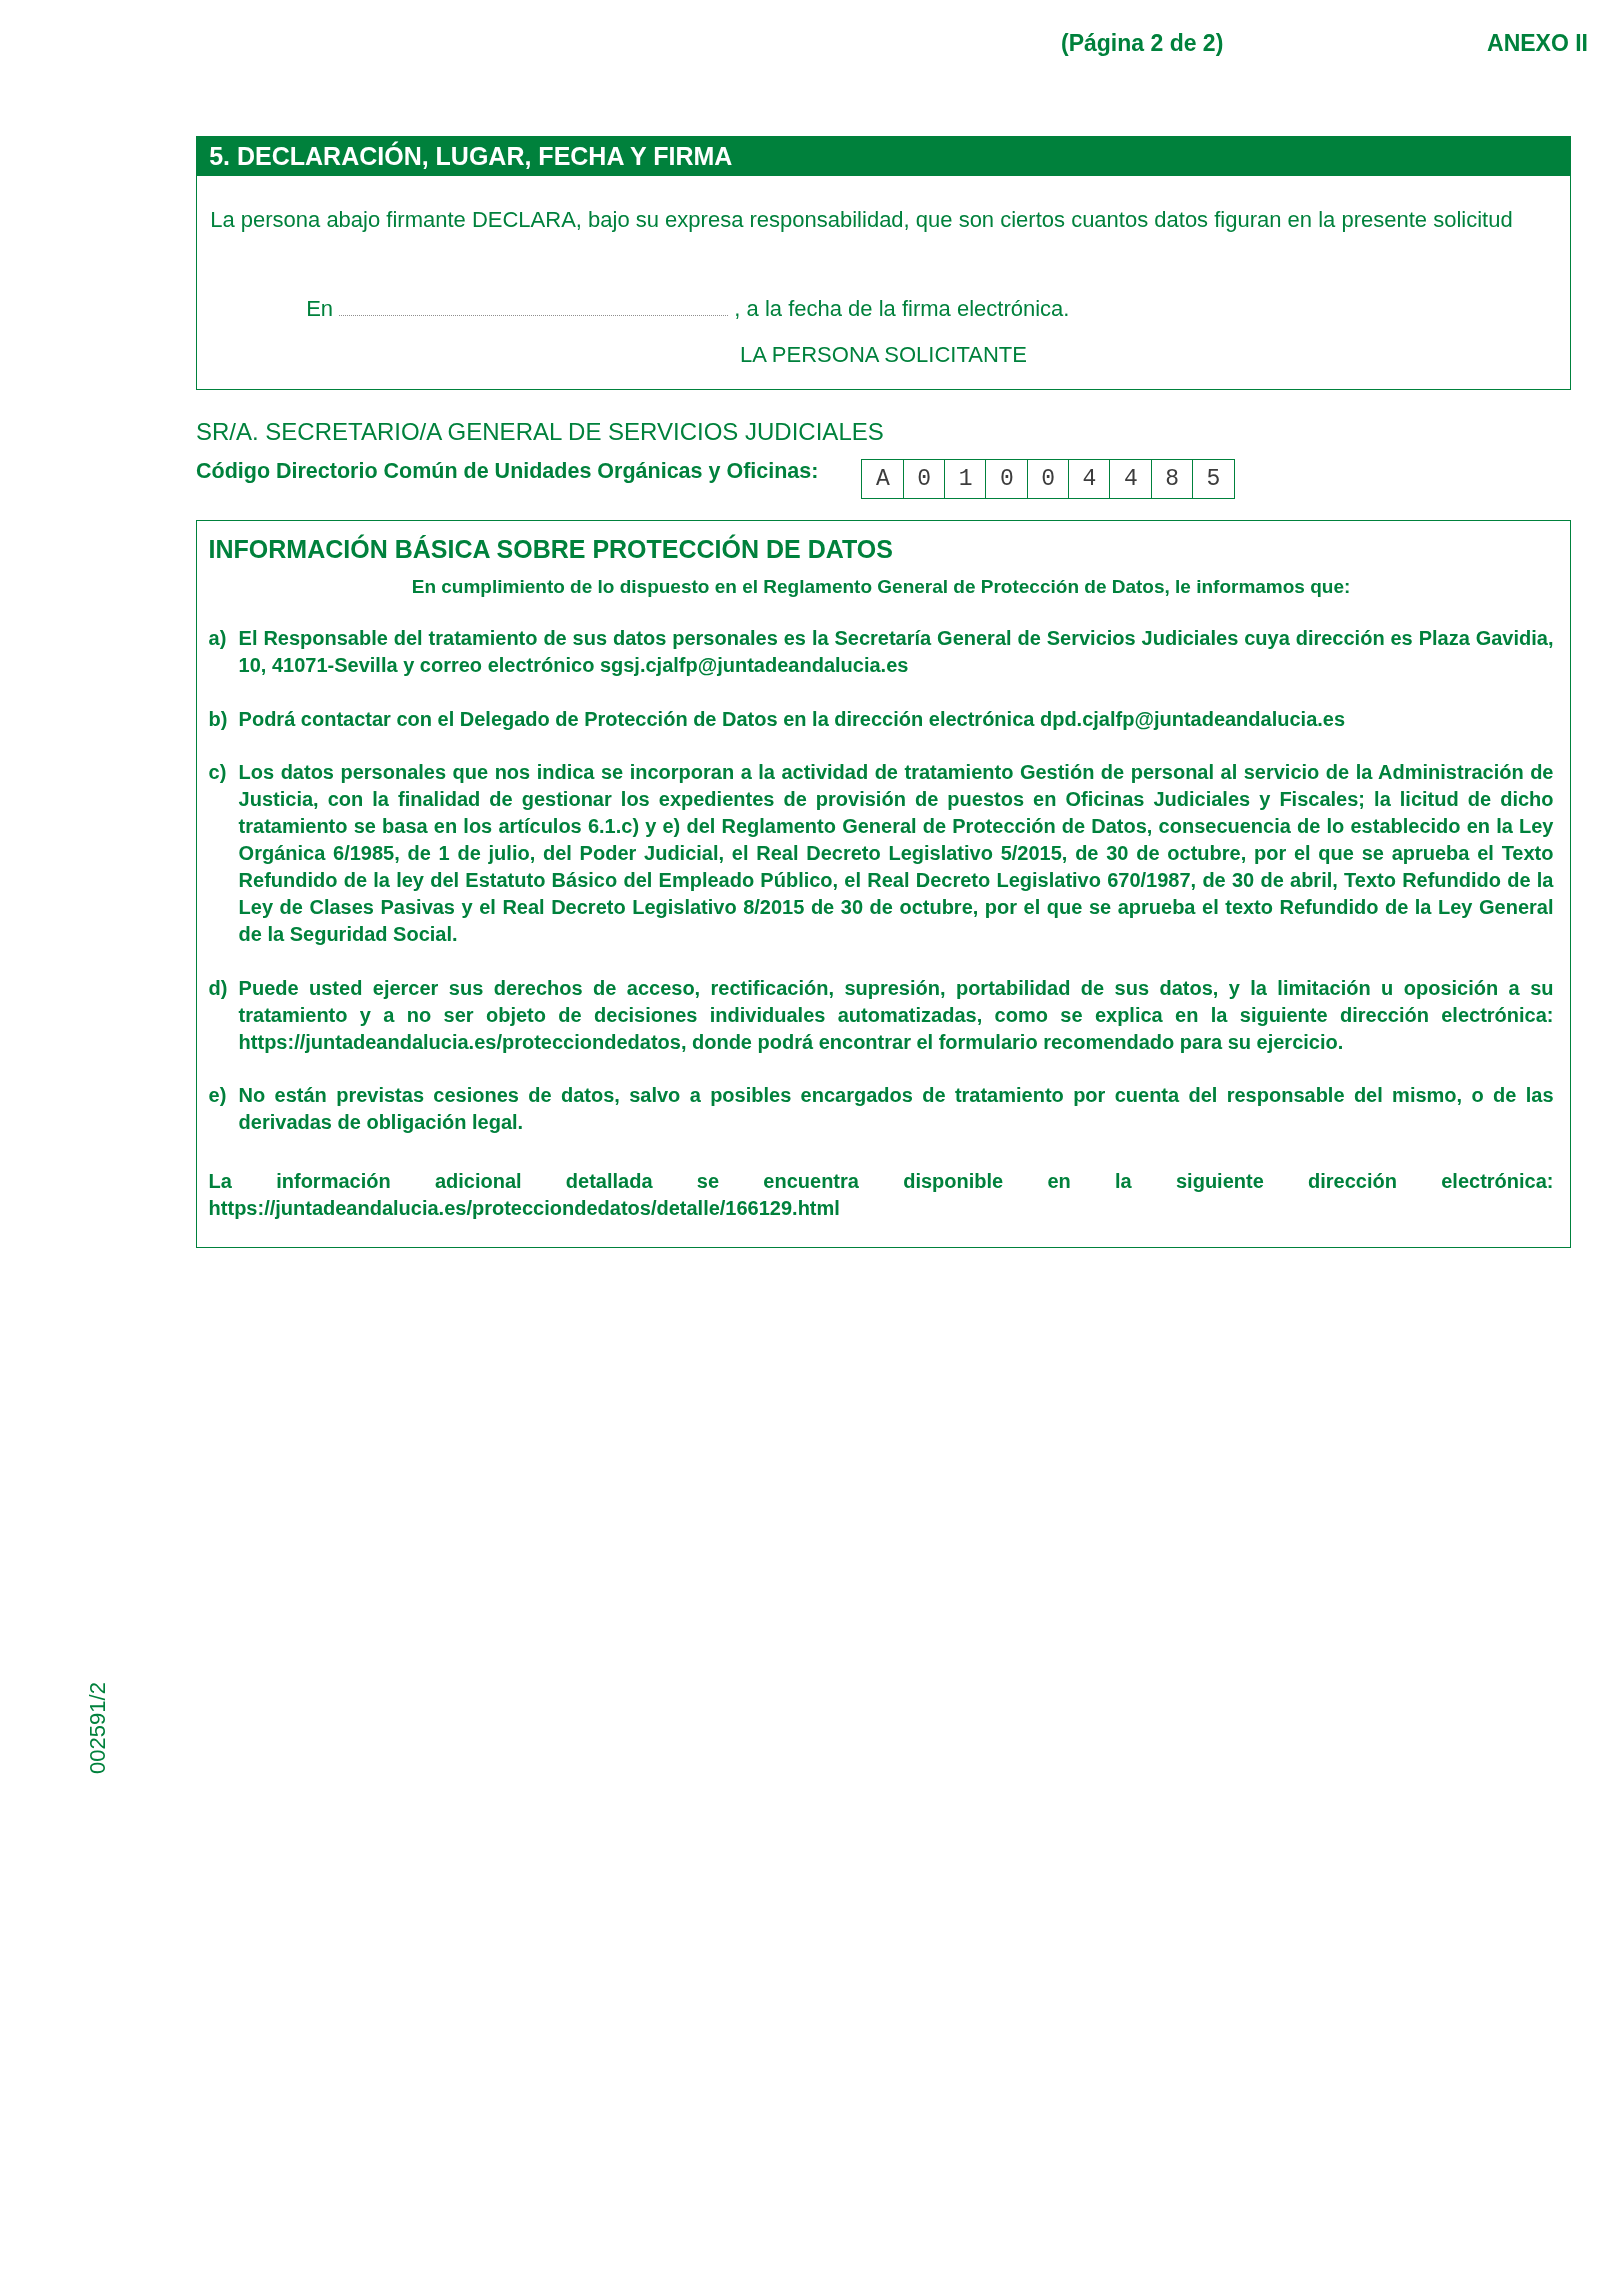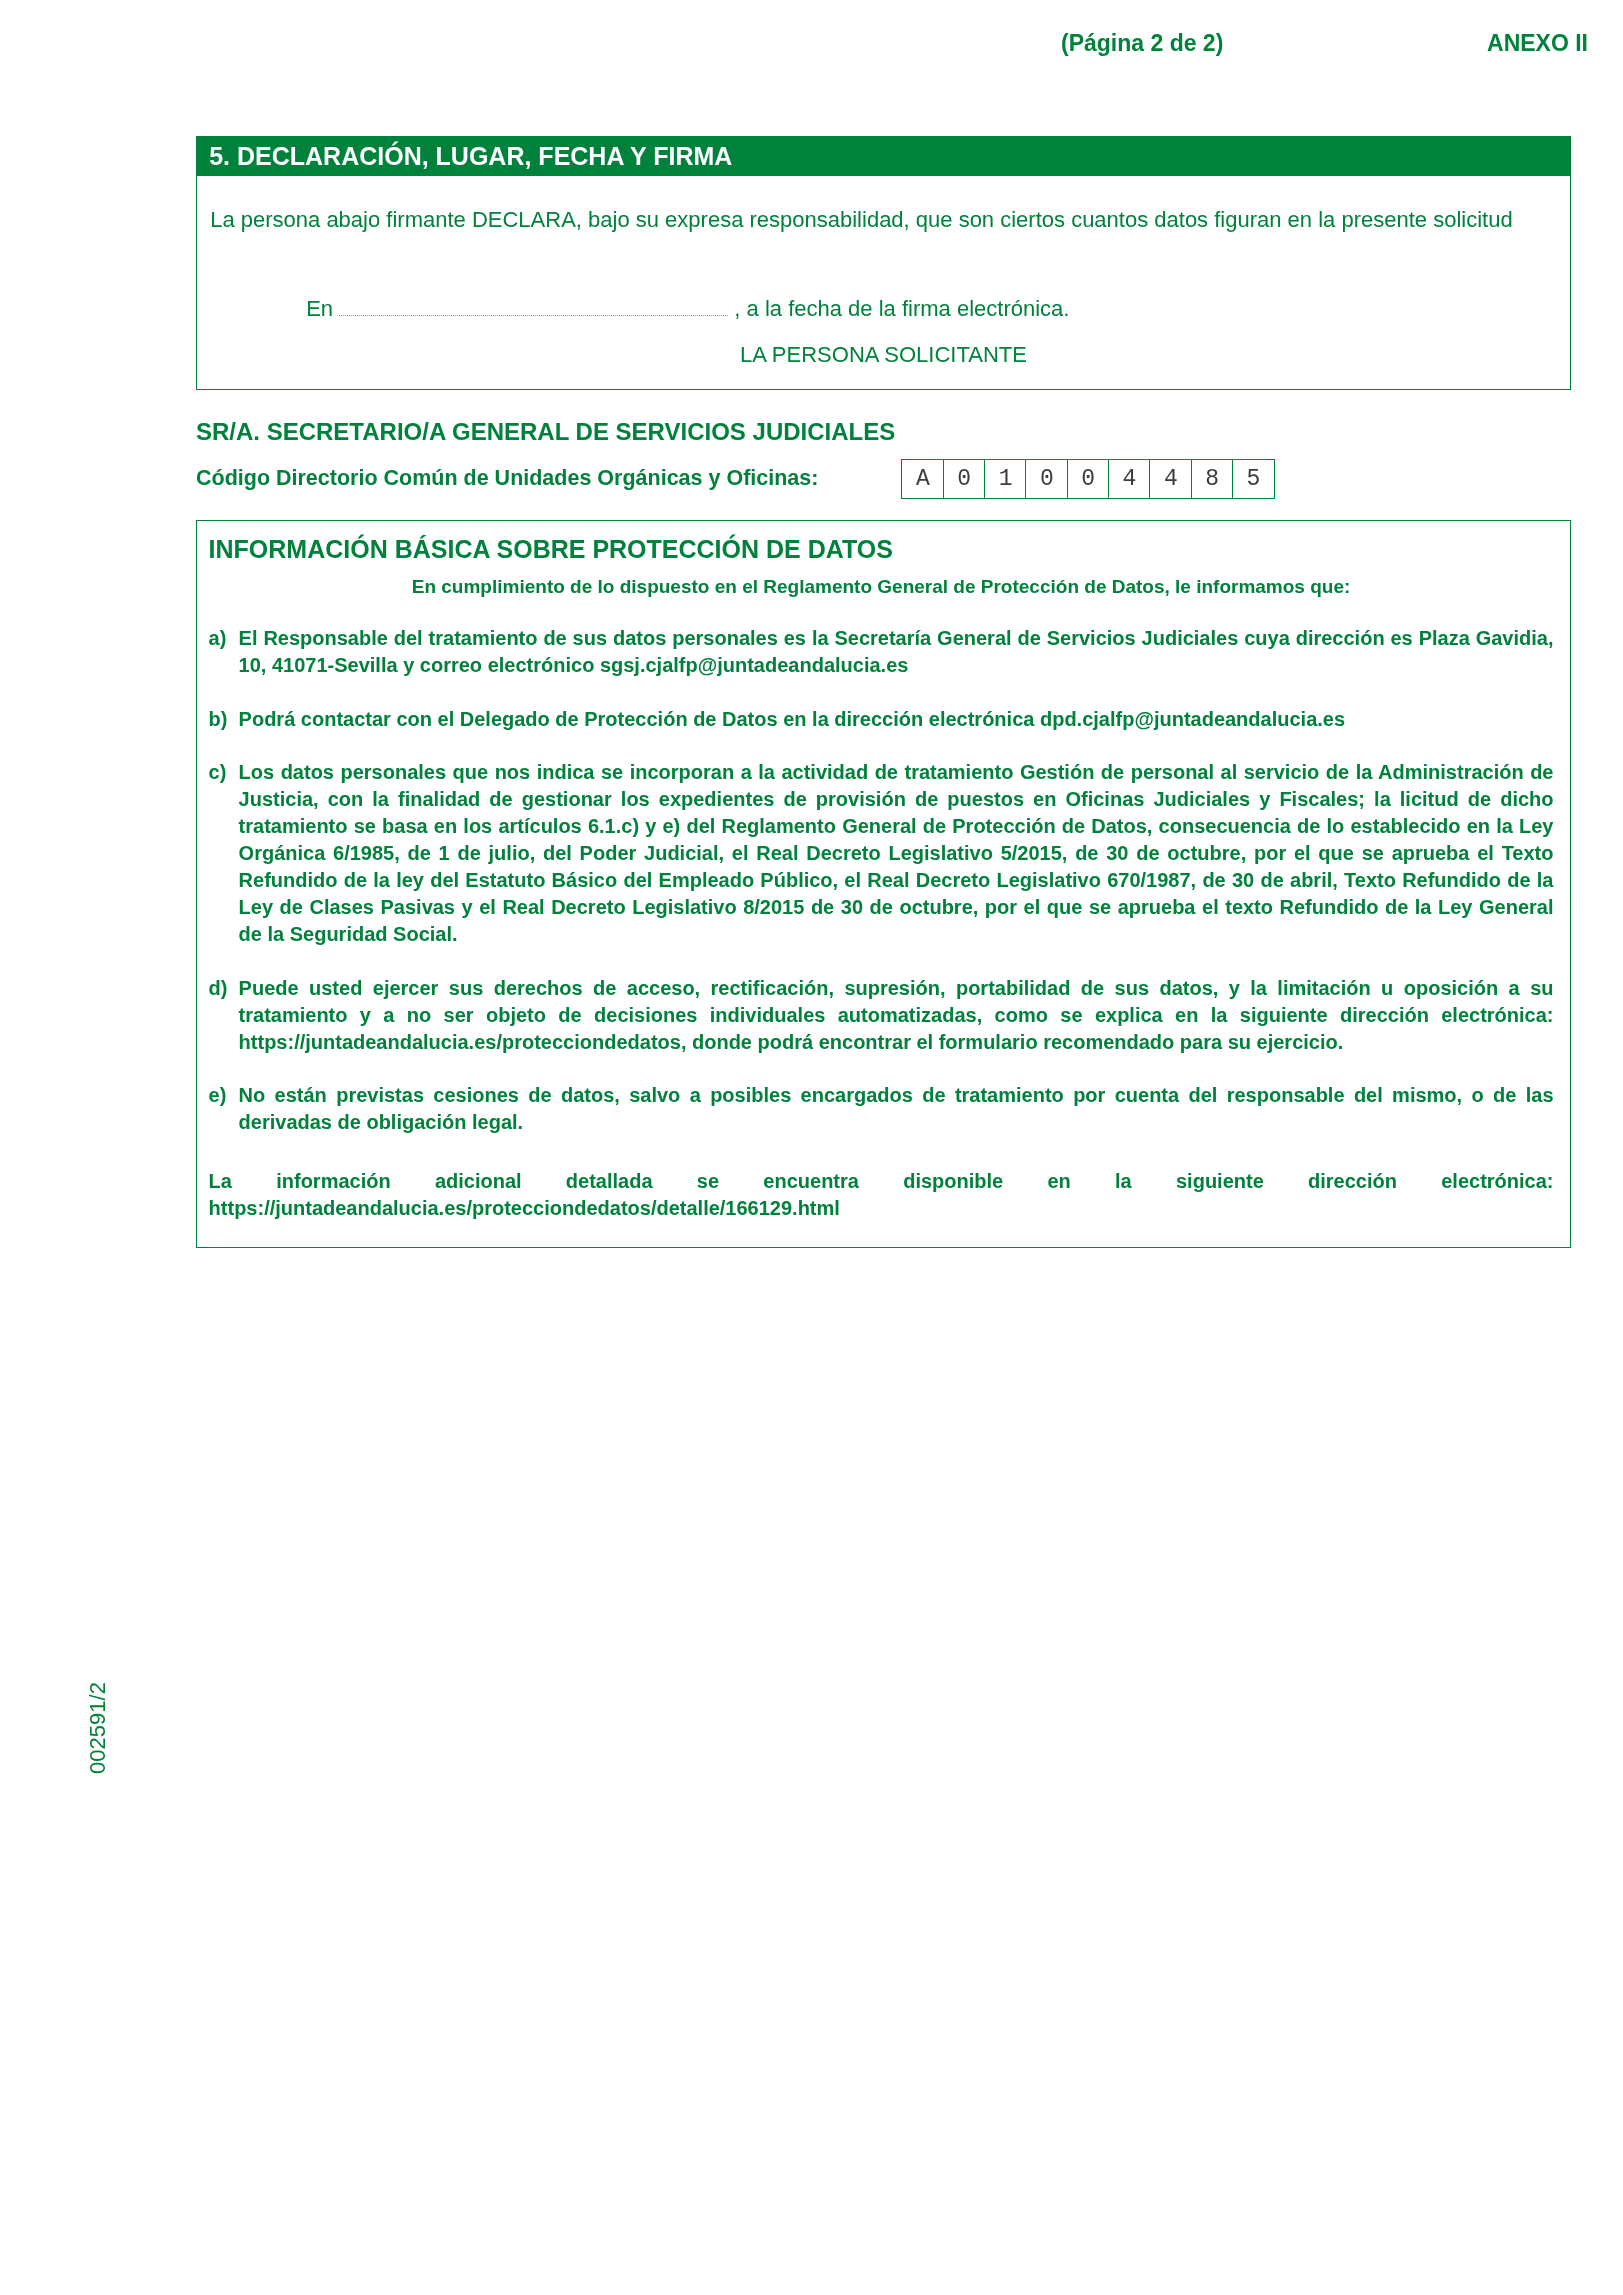--- a/index.html
+++ b/index.html
@@ -53,23 +53,23 @@
     vertical-align:baseline;
   }
   .place-dotted{width:389px;}
   .signer-heading{margin-top:18px;text-align:center;line-height:28px;}
   .fdo-line{margin-top:117px;margin-left:347px;line-height:28px;white-space:nowrap;}
   .fdo-dotted{width:662px;}
   
   .addressee-title{
     margin-top:28px;
     font-size:24px;
-    font-weight:bold;
+    font-weight:normal;
   }
-  .dir3-row{margin-top:13.2px;display:flex;align-items:center;gap:40px;}
+  .dir3-row{margin-top:13.2px;display:flex;}
   .dir3-label{font-size:21.5px;font-weight:bold;}
   .dir3-cells{display:flex;margin-left:43px;}
   .dir3-cell{
     width:43px;height:40px;
     border:1.7px solid var(--green);
     margin-left:-1.7px;
     background:#ffffff;
     display:flex;align-items:center;justify-content:center;
     font-family:"Liberation Mono", monospace;
     font-size:23px;

